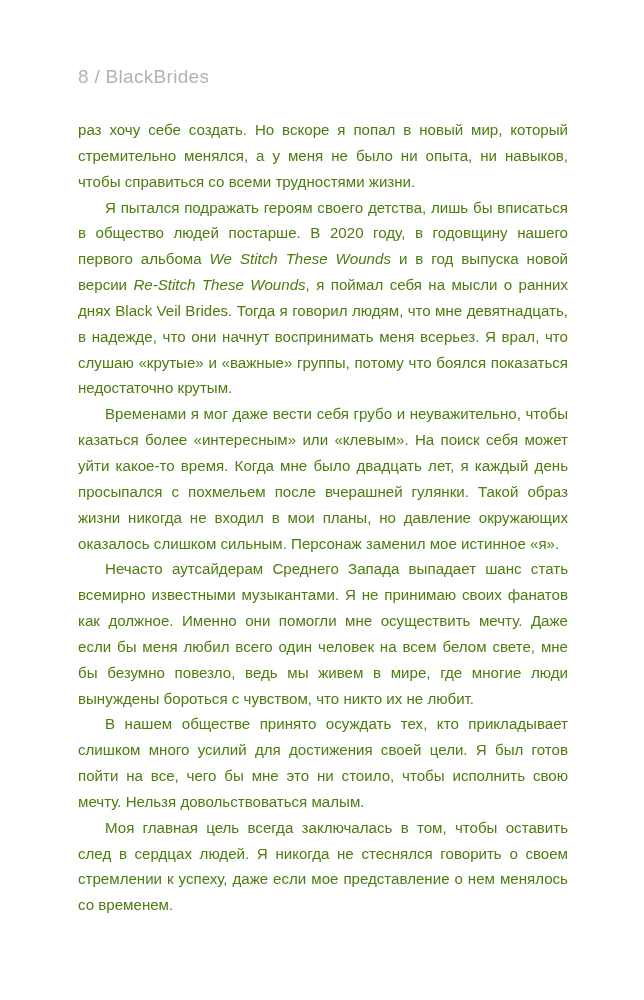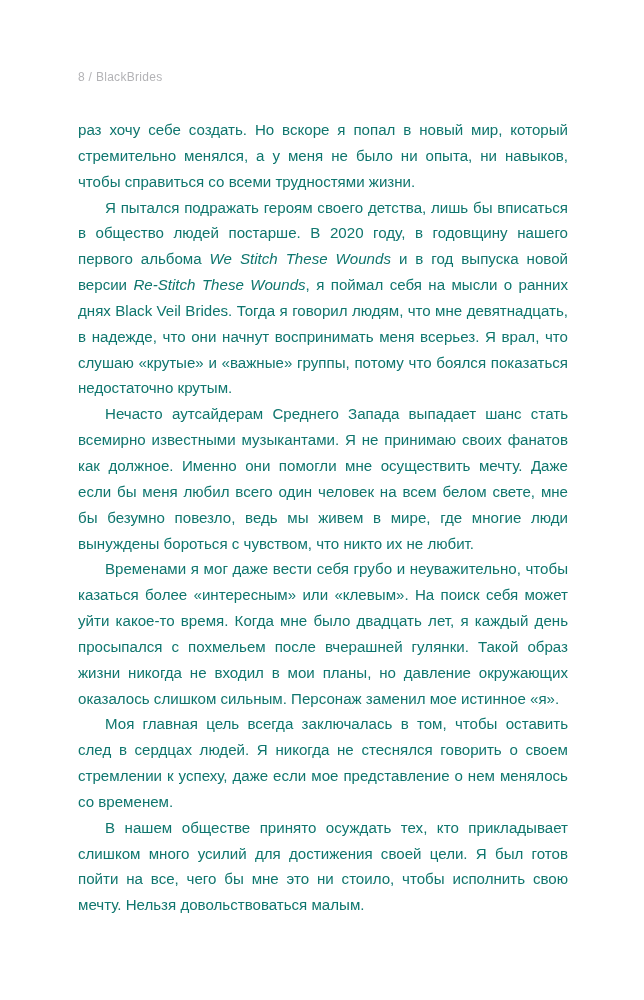--- a/index.html
+++ b/index.html
@@ -17,38 +17,38 @@
     position: relative;
     width: 644px;
     height: 1000px;
     background: #ffffff;
     box-sizing: border-box;
   }
   .running-head {
     position: absolute;
     left: 78px;
     top: 68px;
-    font-size: 12px;
+    font-size: 19px;
     line-height: 18px;
     letter-spacing: 0.3px;
     color: #b3b3b6;
     font-weight: 400;
     white-space: nowrap;
   }
   .text-block {
     position: absolute;
     left: 78px;
     top: 117px;
     width: 490px;
   }
   .para {
     margin: 0;
     font-size: 15.1px;
     line-height: 25.85px;
-    color: #0f766e;
+    color: #4d7c0f;
     text-align: justify;
     text-justify: inter-word;
     text-indent: 27px;
     hyphens: manual;
     -webkit-hyphens: manual;
     word-spacing: 0px;
   }
   .para.first {
     text-indent: 0;
   }
@@ -61,22 +61,22 @@
 <div class="page">
 
   <div class="running-head">8 / BlackBrides</div>
 
   <div class="text-block">
 
     <p class="para first">раз хочу себе создать. Но вскоре я попал в новый мир, который стремительно менялся, а у меня не было ни опыта, ни навыков, чтобы справиться со всеми трудностями жизни.</p>
 
     <p class="para"><span>Я пытался подражать героям своего детства, лишь бы вписаться в общество людей постарше. В 2020 году, в годовщину нашего первого альбома </span><i>We Stitch These Wounds</i><span> и в год выпуска новой версии </span><i>Re-Stitch These Wounds</i><span>, я поймал себя на мысли о ранних днях Black Veil Brides. Тогда я говорил людям, что мне девятнадцать, в надежде, что они начнут воспринимать меня всерьез. Я врал, что слушаю «крутые» и «важные» группы, потому что боялся показаться недостаточно крутым.</span></p>
 
+    <p class="para">Временами я мог даже вести себя грубо и неуважительно, чтобы казаться более «интересным» или «клевым». На поиск себя может уйти какое-то время. Когда мне было двадцать лет, я каждый день просыпался с похмельем после вчерашней гулянки. Такой образ жизни никогда не входил в мои планы, но давление окружающих оказалось слишком сильным. Персонаж заменил мое истинное «я».</p>
+
     <p class="para">Нечасто аутсайдерам Среднего Запада выпадает шанс стать всемирно известными музыкантами. Я не принимаю своих фанатов как должное. Именно они помогли мне осуществить мечту. Даже если бы меня любил всего один человек на всем белом свете, мне бы безумно повезло, ведь мы живем в мире, где многие люди вынуждены бороться с чувством, что никто их не любит.</p>
 
-    <p class="para">Временами я мог даже вести себя грубо и неуважительно, чтобы казаться более «интересным» или «клевым». На поиск себя может уйти какое-то время. Когда мне было двадцать лет, я каждый день просыпался с похмельем после вчерашней гулянки. Такой образ жизни никогда не входил в мои планы, но давление окружающих оказалось слишком сильным. Персонаж заменил мое истинное «я».</p>
+    <p class="para">В нашем обществе принято осуждать тех, кто прикладывает слишком много усилий для достижения своей цели. Я был готов пойти на все, чего бы мне это ни стоило, чтобы исполнить свою мечту. Нельзя довольствоваться малым.</p>
 
     <p class="para">Моя главная цель всегда заключалась в том, чтобы оставить след в сердцах людей. Я никогда не стеснялся говорить о своем стремлении к успеху, даже если мое представление о нем менялось со временем.</p>
-
-    <p class="para">В нашем обществе принято осуждать тех, кто прикладывает слишком много усилий для достижения своей цели. Я был готов пойти на все, чего бы мне это ни стоило, чтобы исполнить свою мечту. Нельзя довольствоваться малым.</p>
 
   </div>
 </div>
 
 </body></html>

